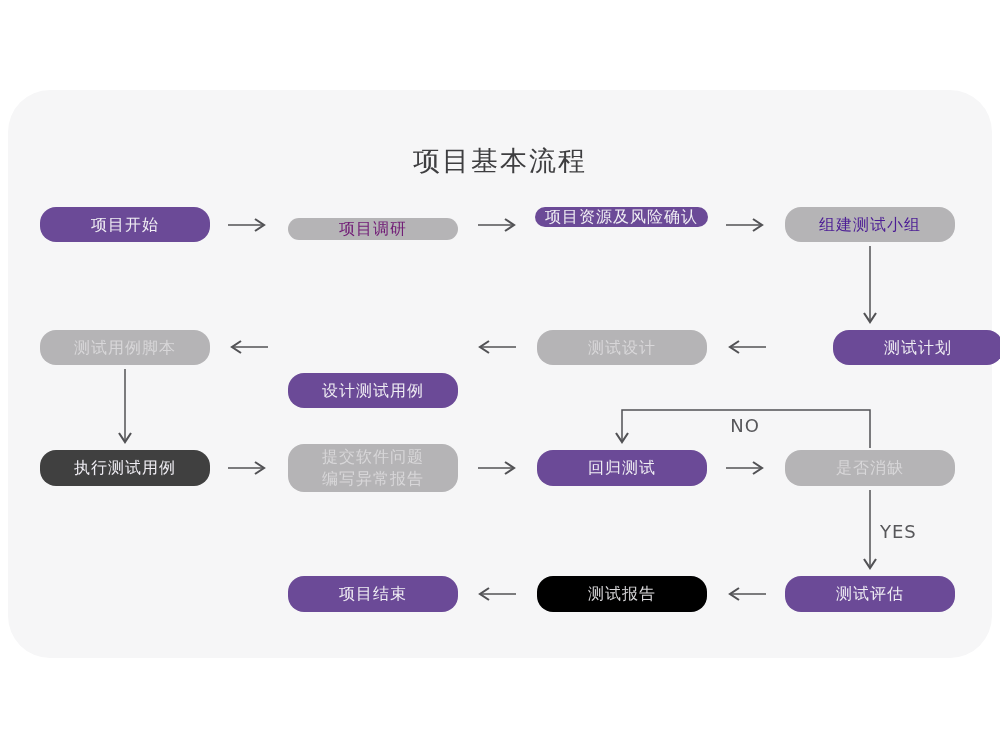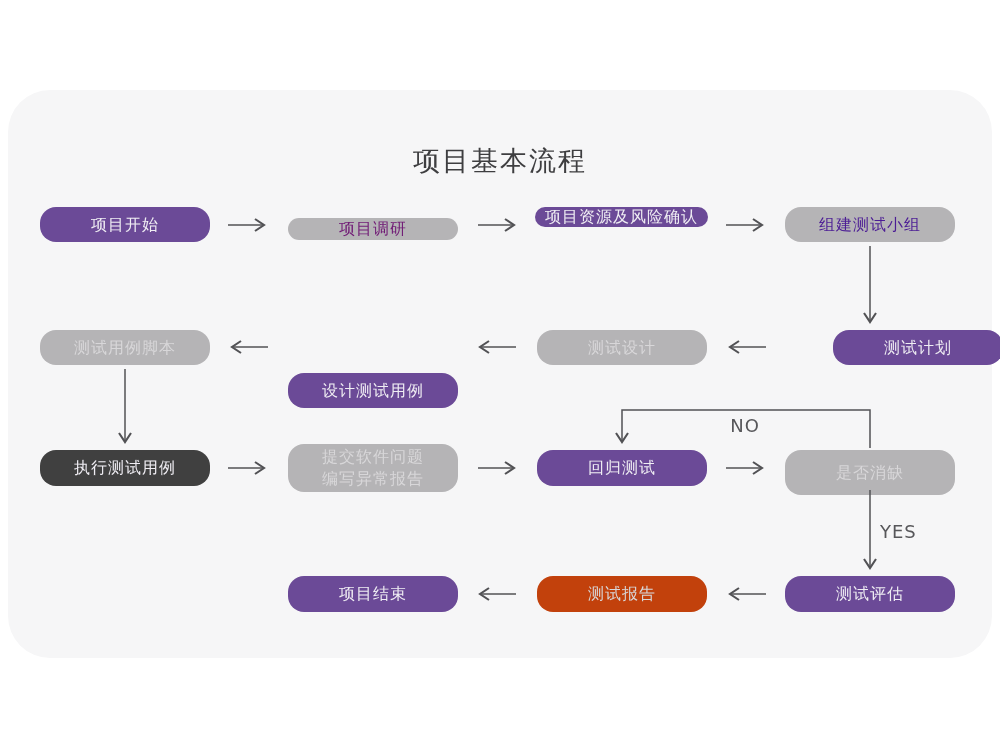--- a/index.html
+++ b/index.html
@@ -105,28 +105,28 @@
 <div class="node" style="left: 40px; top: 450px; width: 170px; height: 36px; background: #404040; color: rgb(239, 237, 243);">
     <span>执行测试用例</span>
   </div>
 <div class="node" style="left: 288px; top: 444px; width: 170px; height: 48px; background: rgb(181, 180, 182); color: rgb(216, 215, 217);">
     <span>提交软件问题</span>
     <span>编写异常报告</span>
   </div>
 <div class="node" style="left: 537px; top: 450px; width: 170px; height: 36px; background: rgb(107, 74, 151); color: rgb(239, 237, 243);">
     <span>回归测试</span>
   </div>
-<div class="node" style="left: 785px; top: 450px; width: 170px; height: 45px; background: rgb(181, 180, 182); color: rgb(216, 215, 217);">
+<div class="node" style="left: 785px; top: 450px; width: 170px; height: 36px; background: rgb(181, 180, 182); color: rgb(216, 215, 217);">
     <span>是否消缺</span>
   </div>
 
 <div class="node" style="left: 785px; top: 576px; width: 170px; height: 36px; background: rgb(107, 74, 151); color: rgb(239, 237, 243);">
     <span>测试评估</span>
   </div>
-<div class="node" style="left: 537px; top: 576px; width: 170px; height: 36px; background: #c2410c; color: rgb(216, 215, 217);">
+<div class="node" style="left: 537px; top: 576px; width: 170px; height: 36px; background: #000000; color: rgb(216, 215, 217);">
     <span>测试报告</span>
   </div>
 <div class="node" style="left: 288px; top: 576px; width: 170px; height: 36px; background: rgb(107, 74, 151); color: rgb(239, 237, 243);">
     <span>项目结束</span>
   </div>
 
 <div class="branch-label no">NO</div>
 <div class="branch-label yes">YES</div>
 
 <svg class="arrows" width="1000" height="750" viewBox="0 0 1000 750">

